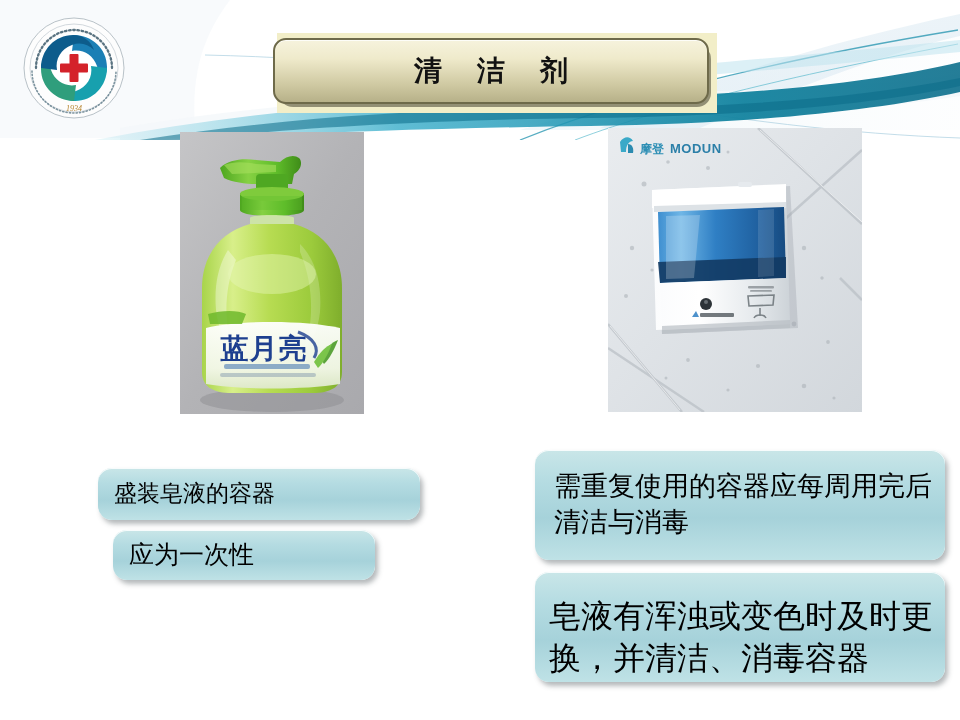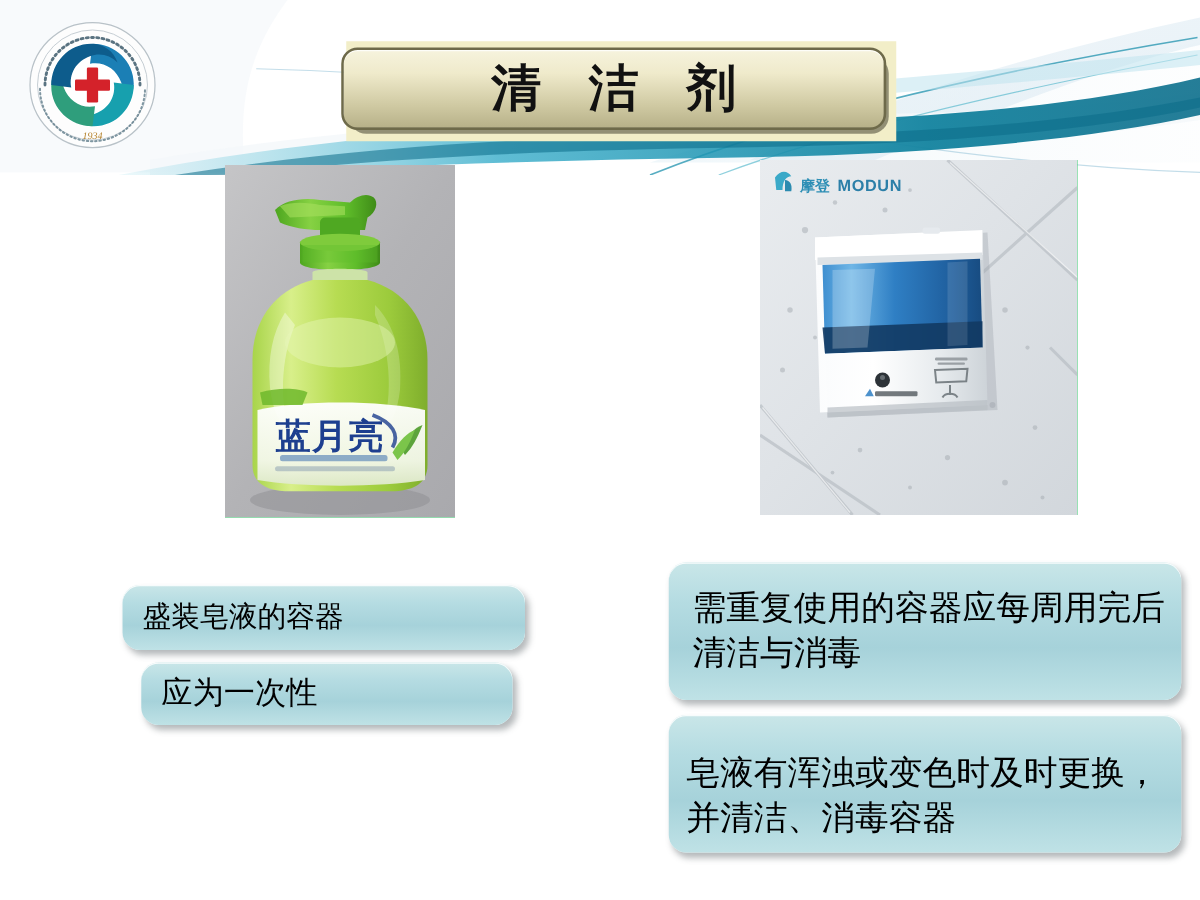--- a/index.html
+++ b/index.html
@@ -31,21 +31,21 @@
   }
   .title-box{
     position:absolute;left:273px;top:38px;width:432px;height:62px;
     border:2px solid #6e6a4a;
     border-radius:13px;
     background:linear-gradient(to bottom,#f6f3dd 0%,#efeacb 30%,#cfc9a2 72%,#b7b189 100%);
     box-shadow:inset 0 1px 0 rgba(255,255,255,.8);
     display:flex;align-items:center;justify-content:center;
   }
   .title-text{
-    font-size:40px;font-weight:bold;color:#111;letter-spacing:14px;
+    font-size:28px;font-weight:bold;color:#111;letter-spacing:14px;
     text-indent:14px;line-height:1;white-space:nowrap;
     font-family:"Liberation Serif","DejaVu Serif",serif;
   }
 
   
   .photo{position:absolute;overflow:hidden;background:#22c55e;}
   #photo-soap{left:180px;top:132px;width:184px;height:282px;}
   #photo-dispenser{left:608px;top:128px;width:254px;height:284px;}
   .photo svg{display:block;width:100%;height:100%;}
 
@@ -58,28 +58,28 @@
     box-sizing:border-box;
     display:flex;align-items:center;
     color:#000;
     font-family:"Liberation Serif","DejaVu Serif",serif;
   }
   .callout span{display:block;}
 
   #callout-left-1{left:98px;top:468px;width:322px;height:52px;padding:0 0 0 16px;}
   #callout-left-1 span{font-size:23px;line-height:1.1;}
 
-  #callout-left-2{left:113px;top:530px;width:297px;height:50px;padding:0 0 0 16px;}
+  #callout-left-2{left:113px;top:530px;width:262px;height:50px;padding:0 0 0 16px;}
   #callout-left-2 span{font-size:25px;line-height:1.1;}
 
   #callout-right-1{left:535px;top:450px;width:410px;height:110px;padding:0 12px 0 19px;}
   #callout-right-1 span{font-size:27px;line-height:1.32;}
 
   #callout-right-2{left:535px;top:572px;width:410px;height:110px;padding:0 10px 0 14px;}
-  #callout-right-2 span{font-size:27px;line-height:1.32;margin-top:20px;}
+  #callout-right-2 span{font-size:32px;line-height:1.32;margin-top:20px;}
 </style>
 </head>
 <body>
 
 <div class="slide">
 
   <div class="deco">
     <svg width="960" height="140" viewBox="0 0 960 140" xmlns="http://www.w3.org/2000/svg">
       <defs>
         <linearGradient id="ribTeal" x1="0" y1="0" x2="1" y2="0">

